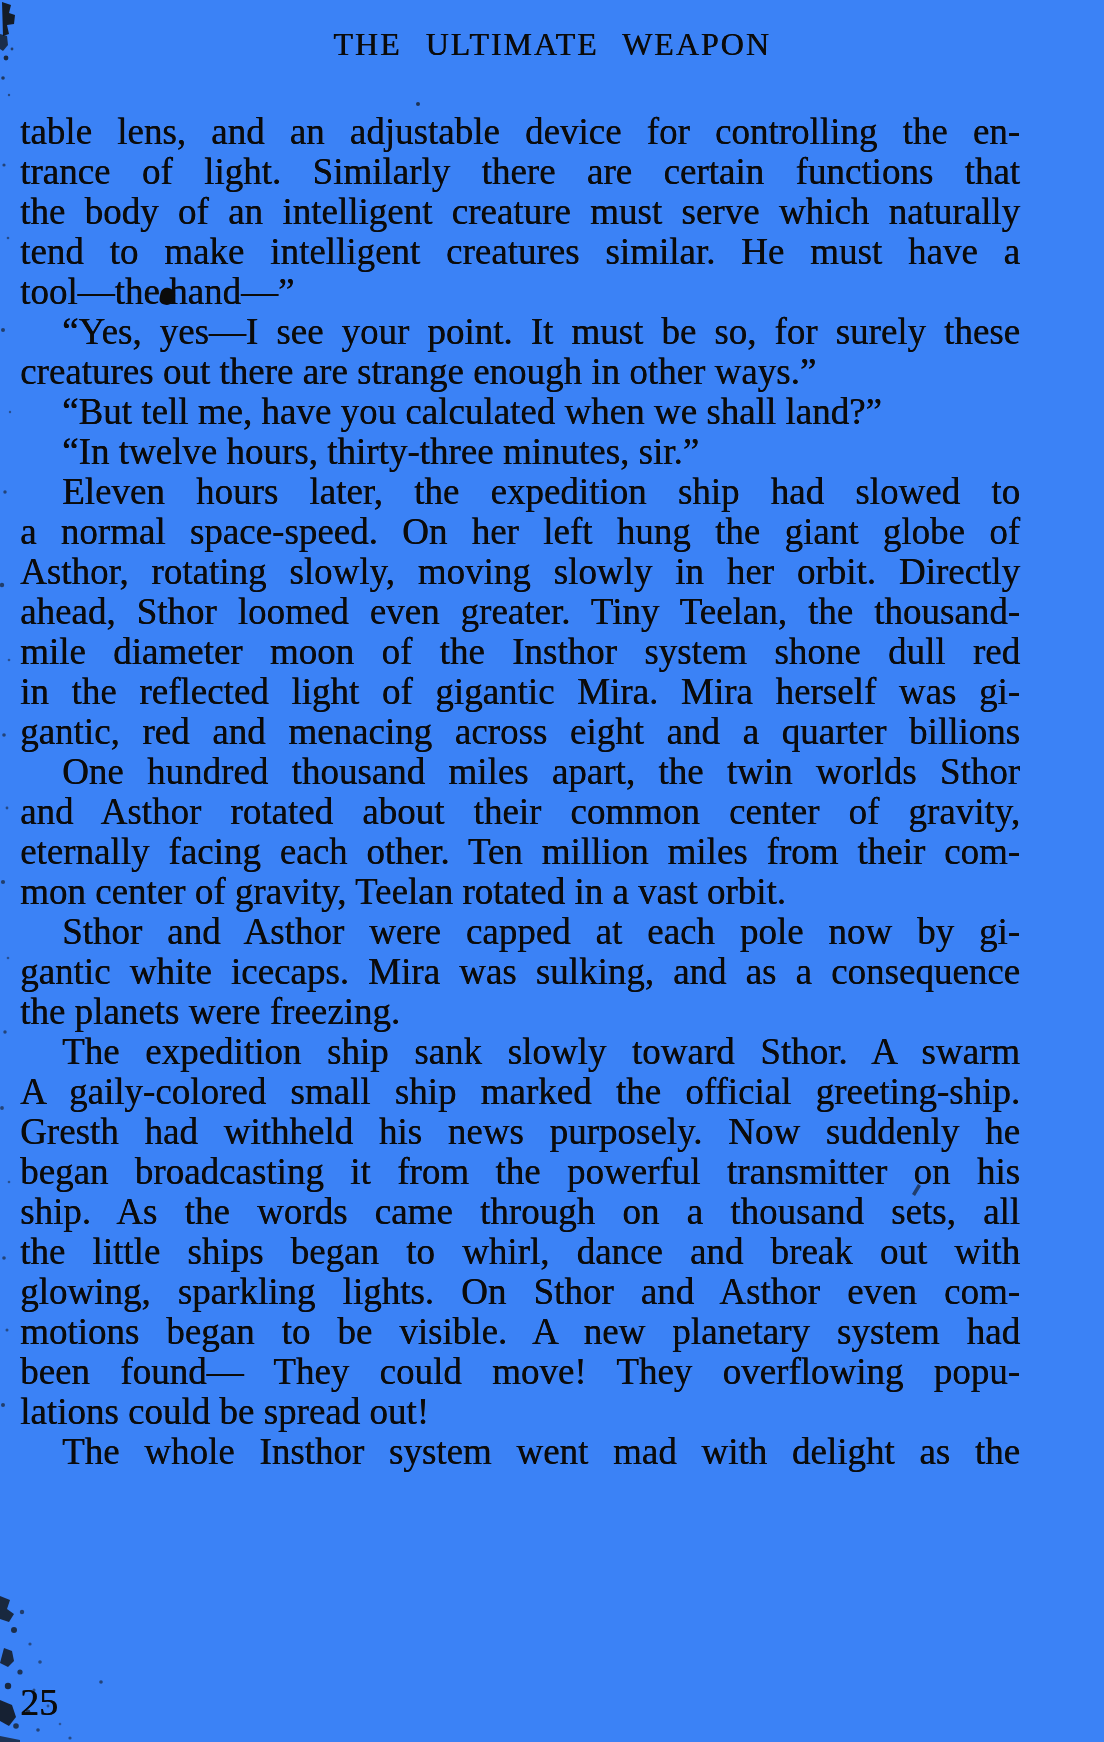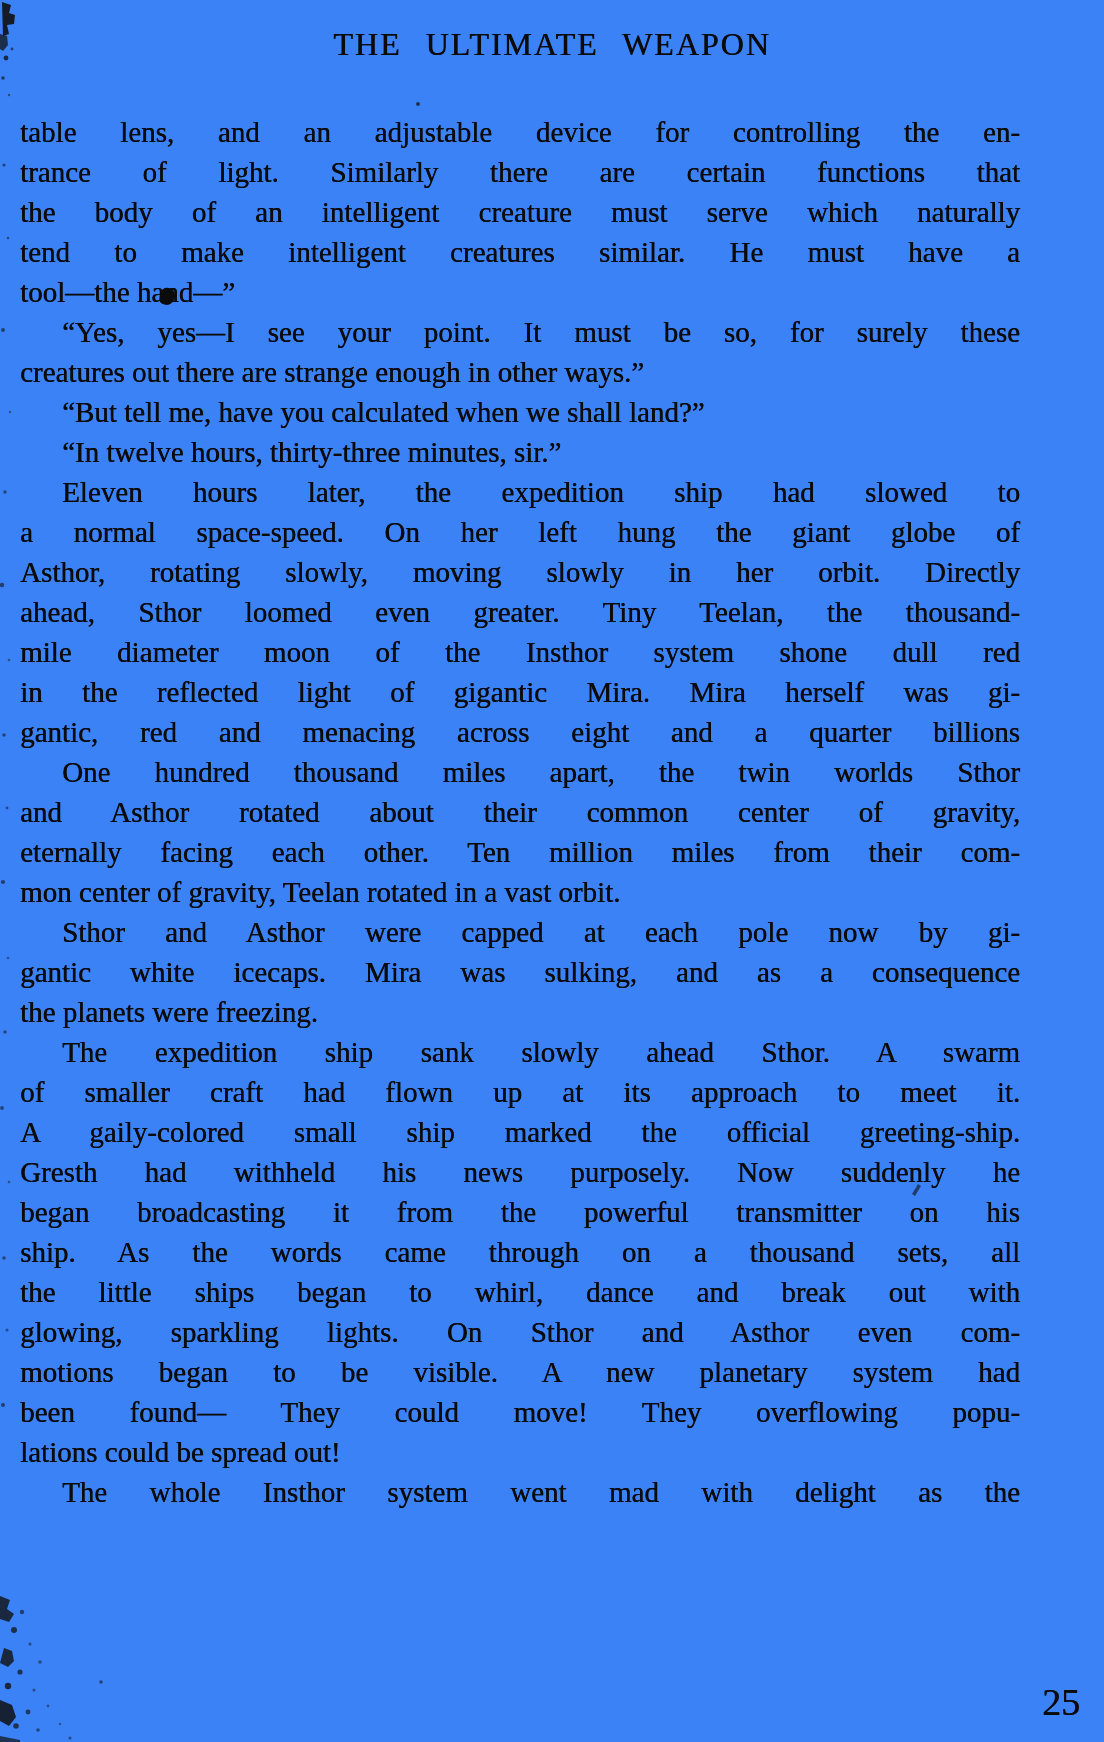--- a/index.html
+++ b/index.html
@@ -21,34 +21,34 @@
     word-spacing:14px;
     text-shadow:0.5px 0 0 currentColor;
     white-space:nowrap;
   }
   .body-text {
     position:absolute;
     left:20px; top:112px;
     width:1000px;
   }
   .line {
-    font-size:29px;
+    font-size:37px;
     line-height:40px;
     height:40px;
     text-align:justify;
     text-align-last:justify;
     text-shadow:0.4px 0 0 currentColor;
     white-space:normal;
   }
   .line.plast { text-align-last:left; }
   .line.indent { text-indent:42px; }
   .page-number {
     position:absolute;
     top:1680px; left:20px; width:1060px;
-    text-align:right;
+    text-align:left;
     font-size:38px;
     text-shadow:0.5px 0 0 currentColor;
   }
   .ink-blot {
     position:absolute;
     left:160px; top:288px;
     width:15px; height:17px;
     background:#0b0b0b;
     border-radius:45% 55% 60% 40%;
     transform:rotate(12deg);
@@ -134,22 +134,21 @@
       <div class="line">mile diameter moon of the Insthor system shone dull red</div>
       <div class="line">in the reflected light of gigantic Mira. Mira herself was gi-</div>
       <div class="line">gantic, red and menacing across eight and a quarter billions</div>
       <div class="line indent">One hundred thousand miles apart, the twin worlds Sthor</div>
       <div class="line">and Asthor rotated about their common center of gravity,</div>
       <div class="line">eternally facing each other. Ten million miles from their com-</div>
       <div class="line plast">mon center of gravity, Teelan rotated in a vast orbit.</div>
       <div class="line indent">Sthor and Asthor were capped at each pole now by gi-</div>
       <div class="line">gantic white icecaps. Mira was sulking, and as a consequence</div>
       <div class="line plast">the planets were freezing.</div>
-      <div class="line indent">The expedition ship sank slowly ahead Sthor. A swarm</div>
-      <div class="line">of smaller craft had flown up at its approach to meet it.</div>
+      <div class="line indent">The expedition ship sank slowly toward Sthor. A swarm</div>
       <div class="line">A gaily-colored small ship marked the official greeting-ship.</div>
       <div class="line">Gresth had withheld his news purposely. Now suddenly he</div>
       <div class="line">began broadcasting it from the powerful transmitter on his</div>
       <div class="line">ship. As the words came through on a thousand sets, all</div>
       <div class="line">the little ships began to whirl, dance and break out with</div>
       <div class="line">glowing, sparkling lights. On Sthor and Asthor even com-</div>
       <div class="line">motions began to be visible. A new planetary system had</div>
       <div class="line">been found— They could move! They overflowing popu-</div>
       <div class="line plast">lations could be spread out!</div>
       <div class="line indent">The whole Insthor system went mad with delight as the</div>

